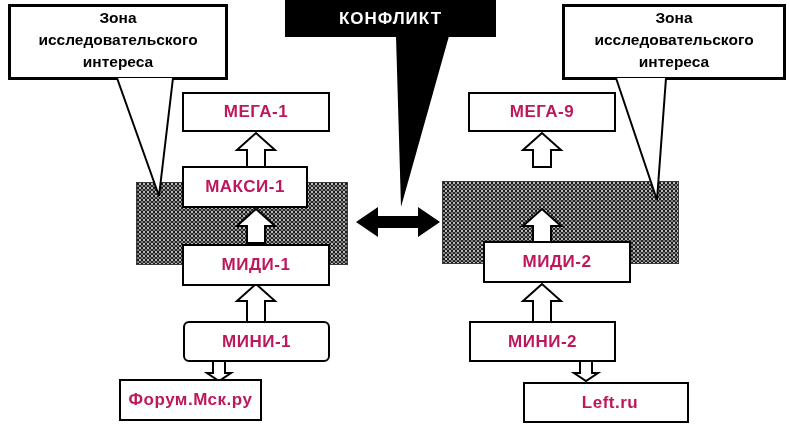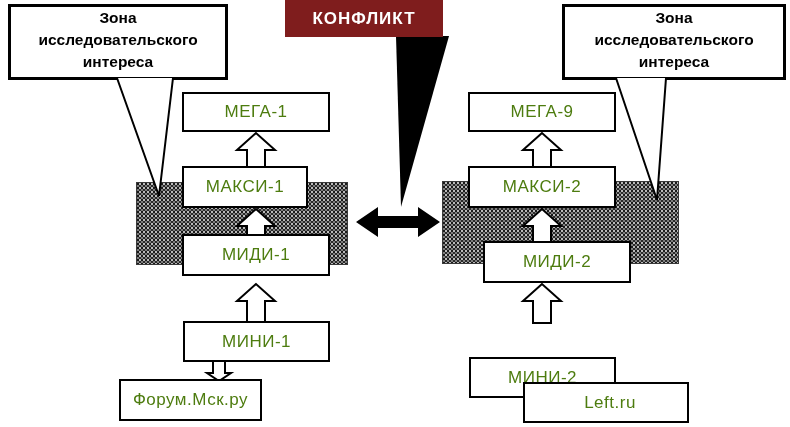--- a/index.html
+++ b/index.html
@@ -27,40 +27,40 @@
 
   svg.layer{position:absolute;left:0;top:0;z-index:2;}
   svg.tails{z-index:6;pointer-events:none;}
 
   
   .node{
     position:absolute;
     background:#fff;
     border:2px solid #000;
     display:flex;align-items:center;justify-content:center;
-    font-weight:normal;font-size:17px;color:#4d7c0f;
+    font-weight:bold;font-size:17px;color:#be185d;
     letter-spacing:0.5px;
     z-index:3;
     box-sizing:border-box;
   }
   .n-mega1 {left:182px;top:92px; width:148px;height:40px;}
   .n-maksi1{left:182px;top:166px;width:126px;height:42px;}
-  .n-midi1 {left:182px;top:234px;width:148px;height:42px;}
-  .n-mini1 {left:183px;top:321px;width:147px;height:41px;}
+  .n-midi1 {left:182px;top:244px;width:148px;height:42px;}
+  .n-mini1 {left:183px;top:321px;width:147px;height:41px;border-radius:6px;}
   .n-site1 {left:119px;top:379px;width:143px;height:42px;}
   .n-mega2 {left:468px;top:92px; width:148px;height:40px;}
   .n-maksi2{left:468px;top:166px;width:148px;height:42px;}
   .n-midi2 {left:468px;top:241px;width:148px;height:42px;margin-left:15px;}
-  .n-mini2 {left:469px;top:321px;width:147px;height:41px;margin-top:36px;}
+  .n-mini2 {left:469px;top:321px;width:147px;height:41px;}
   .n-site2 {left:523px;top:382px;width:166px;height:41px;padding-left:8px;}
 
   
   .banner{
-    position:absolute;left:285px;top:0;width:158px;height:37px;
-    background:#7f1d1d;z-index:3;
+    position:absolute;left:285px;top:0;width:211px;height:37px;
+    background:#000000;z-index:3;
     display:flex;align-items:center;justify-content:center;
   }
   .banner span{
     color:#fff;font-weight:bold;font-size:17px;letter-spacing:1px;
   }
 
   
   .callout{
     position:absolute;
     background:#fff;border:3px solid #000;
@@ -112,23 +112,20 @@
   <div class="node n-mini1">
       <span>МИНИ-1</span>
     </div>
   <div class="node n-site1">
       <span>Форум.Мск.ру</span>
     </div>
 
   <div class="node n-mega2">
       <span>МЕГА-9</span>
     </div>
-  <div class="node n-maksi2">
-      <span>МАКСИ-2</span>
-    </div>
   <div class="node n-midi2">
       <span>МИДИ-2</span>
     </div>
   <div class="node n-mini2">
       <span>МИНИ-2</span>
     </div>
   <div class="node n-site2">
       <span>Left.ru</span>
     </div>
 

